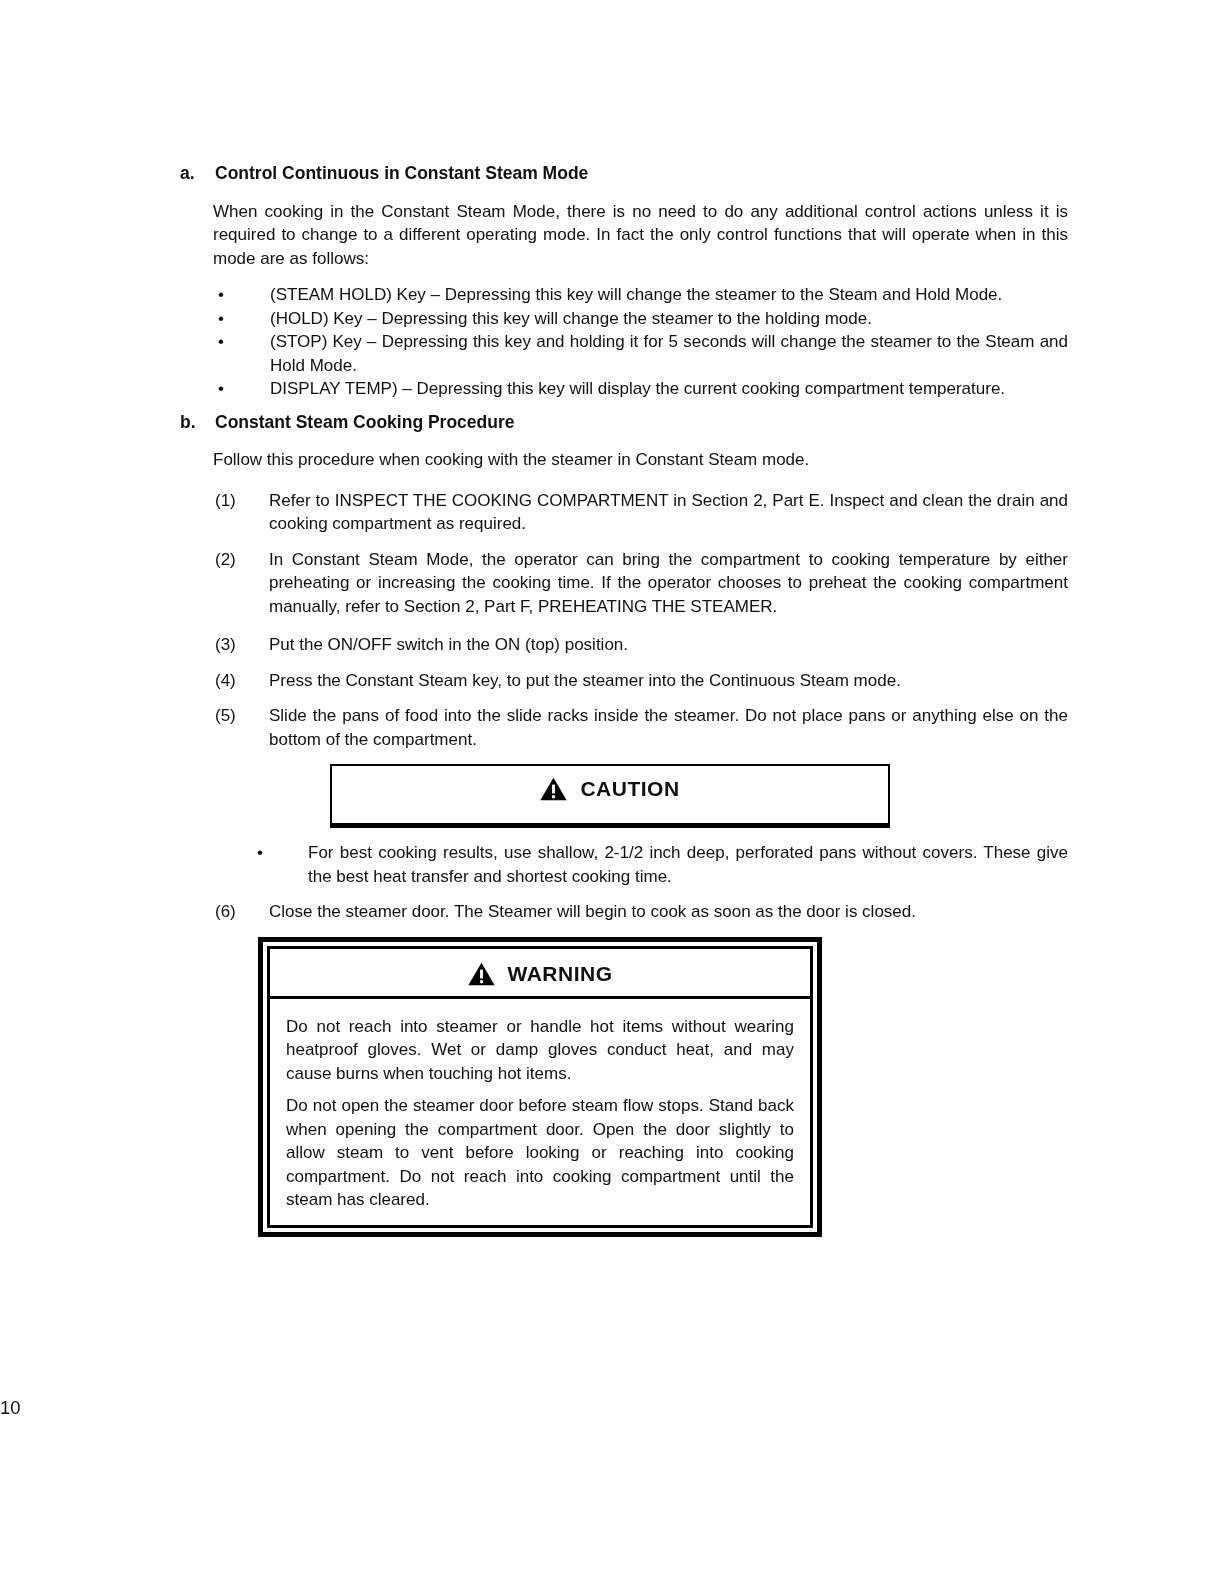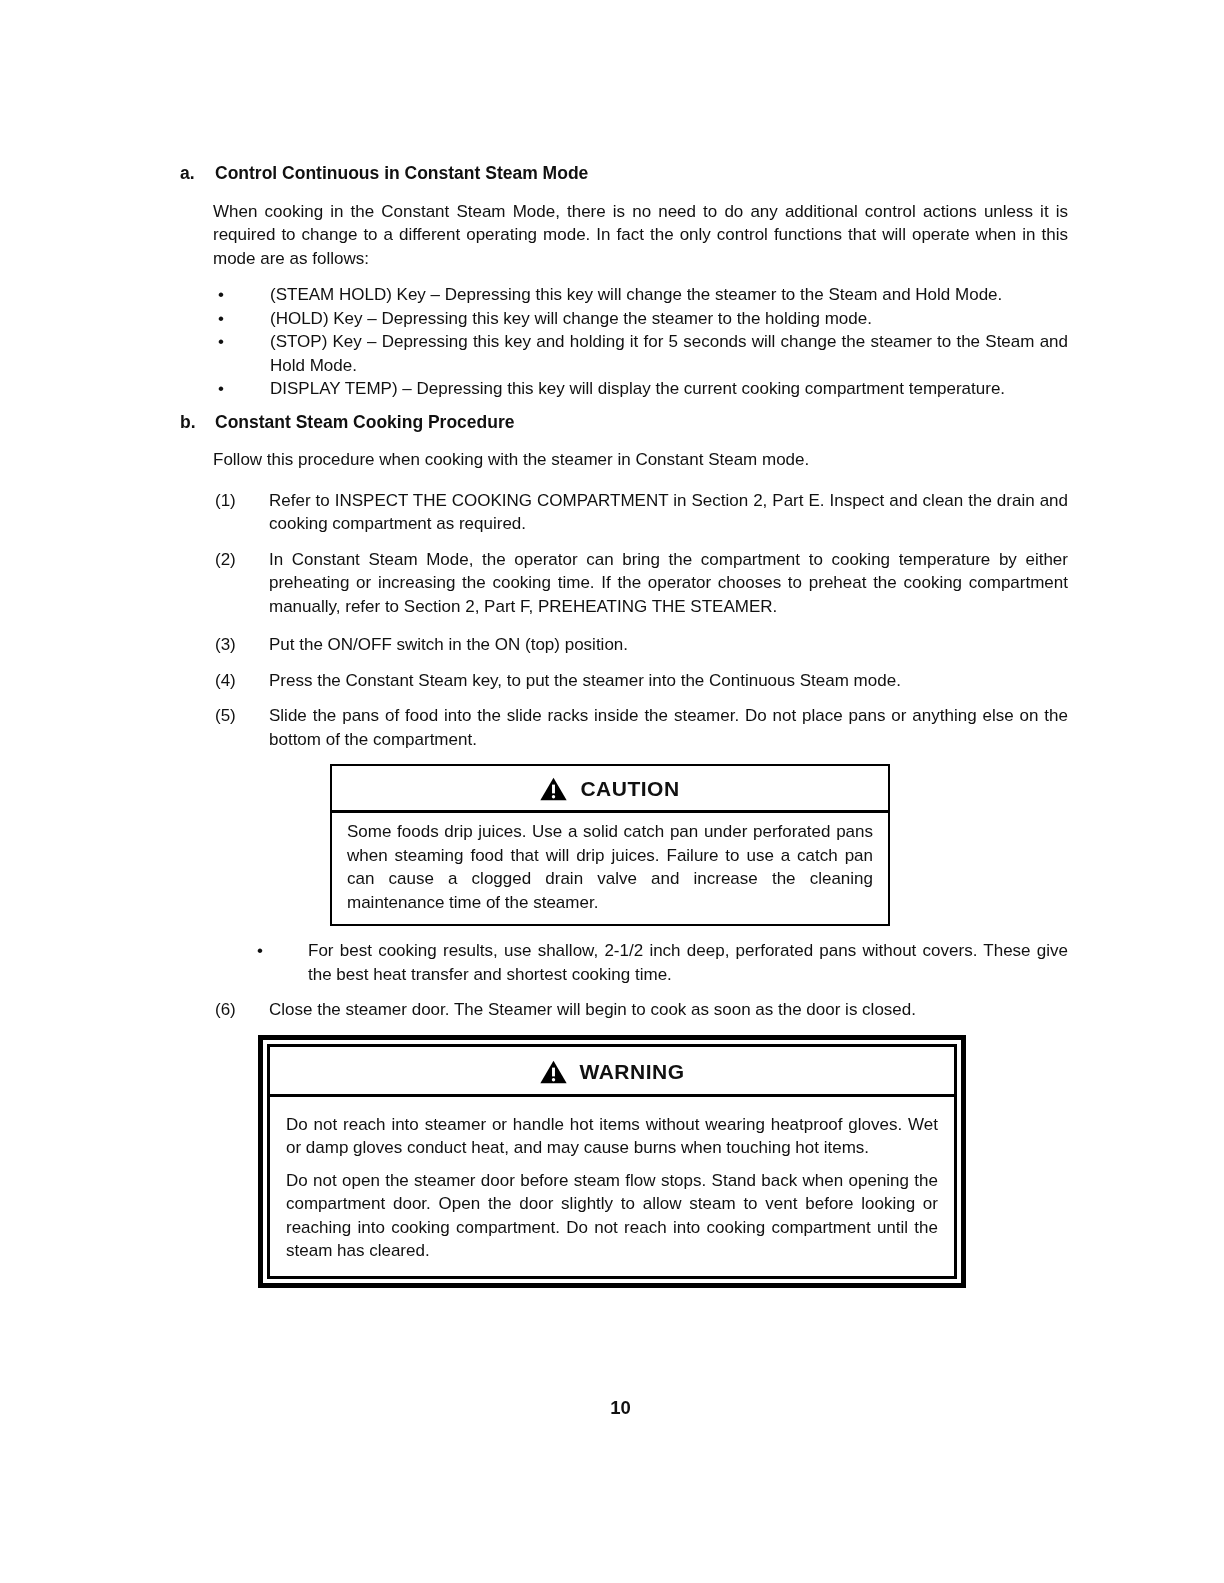--- a/index.html
+++ b/index.html
@@ -38,47 +38,47 @@
   .tip-item .bullet-glyph { width: 31px; }
   
   .caution-box {
     box-sizing: border-box;
     margin: 13px 0 0 150px;
     width: 560px;
     border: 2px solid #000;
   }
   .box-header {
     display: flex; align-items: center; justify-content: center;
-    gap: 13px; padding: 11px 0 9px;
+    gap: 13px; padding: 11px 0 22px;
     font-weight: bold; font-size: 21px; letter-spacing: 0.5px;
   }
   .caution-box .box-header { border-bottom: 3px solid #000; }
   .caution-body { padding: 7px 15px 10px; text-align: justify; }
   
   .warning-outer {
     box-sizing: border-box;
     margin: 13px 0 0 78px;
-    width: 708px;
+    width: 564px;
     border: 5px solid #000;
     padding: 4px;
   }
   .warning-inner { border: 3px solid #000; }
   .warning-inner .box-header { border-bottom: 3px solid #000; padding: 13px 0 10px; }
   .warning-body { padding: 7px 16px 13px; }
   .warning-body p { margin: 9px 0 0; text-align: justify; }
   .warning-body p.first { margin-top: 0; text-align: left; }
   
   .tri-icon { display: inline-flex; flex: none; }
   .tri-icon svg { display: block; width: 27px; height: 24px; }
   
   .page-number {
     position: absolute;
-    left: 17px; right: 0; top: 1397px;
-    text-align: center;
-    font-weight: bold;
+    left: 0; right: 0; top: 1397px;
+    text-align: left;
+    font-weight: normal;
     font-size: 18.5px;
   }
 </style>
 </head>
 <body>
 
 <div class="page">
   <main class="content">
 
     <section>
@@ -139,21 +139,20 @@
         <div class="box-header">
           <span class="tri-icon">
             <svg viewBox="0 0 24 21" aria-hidden="true">
               <path d="M12 0.4 L23.7 20.6 H0.3 Z" fill="#000"></path>
               <rect x="10.7" y="6.6" width="2.6" height="7.8" fill="#fff"></rect>
               <circle cx="12" cy="17.4" r="1.5" fill="#fff"></circle>
             </svg>
           </span>
           <span class="box-title">CAUTION</span>
         </div>
-        <div class="caution-body">Some foods drip juices. Use a solid catch pan under perforated pans when steaming food that will drip juices. Failure to use a catch pan can cause a clogged drain valve and increase the cleaning maintenance time of the steamer.</div>
       </div>
 
       <div class="tip-item">
         <span class="bullet-glyph">•</span>
         <span class="bullet-text">For best cooking results, use shallow, 2-1/2 inch deep, perforated pans without covers. These give the best heat transfer and shortest cooking time.</span>
       </div>
 
       <div class="step">
         <span class="step-num">(6)</span>
         <span class="step-text">Close the steamer door. The Steamer will begin to cook as soon as the door is closed.</span>

